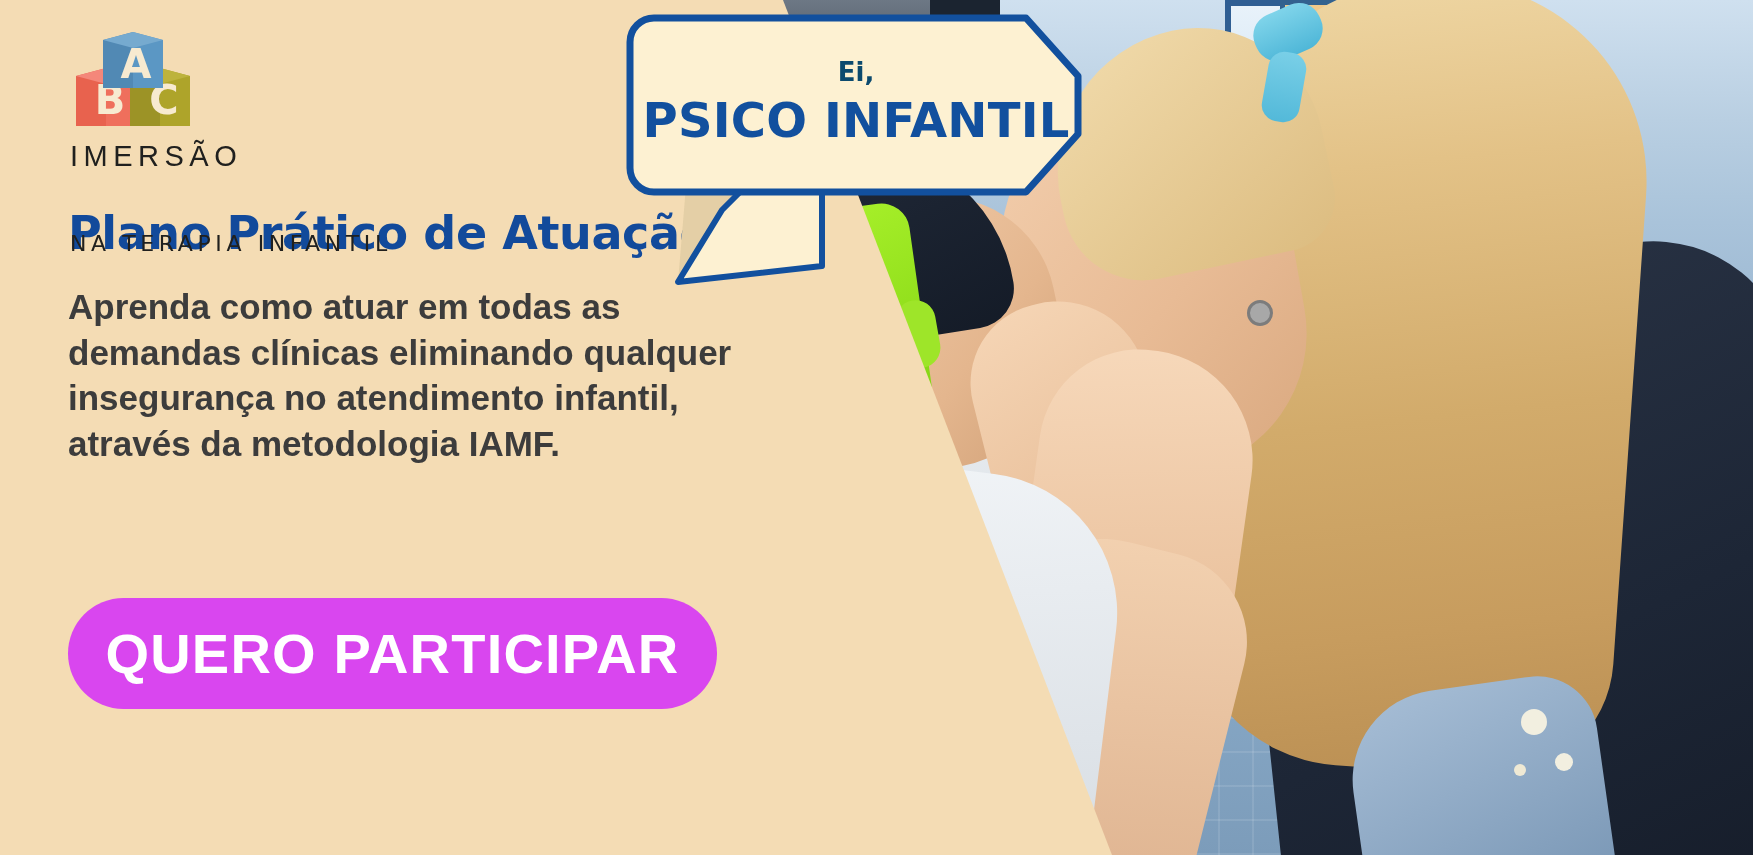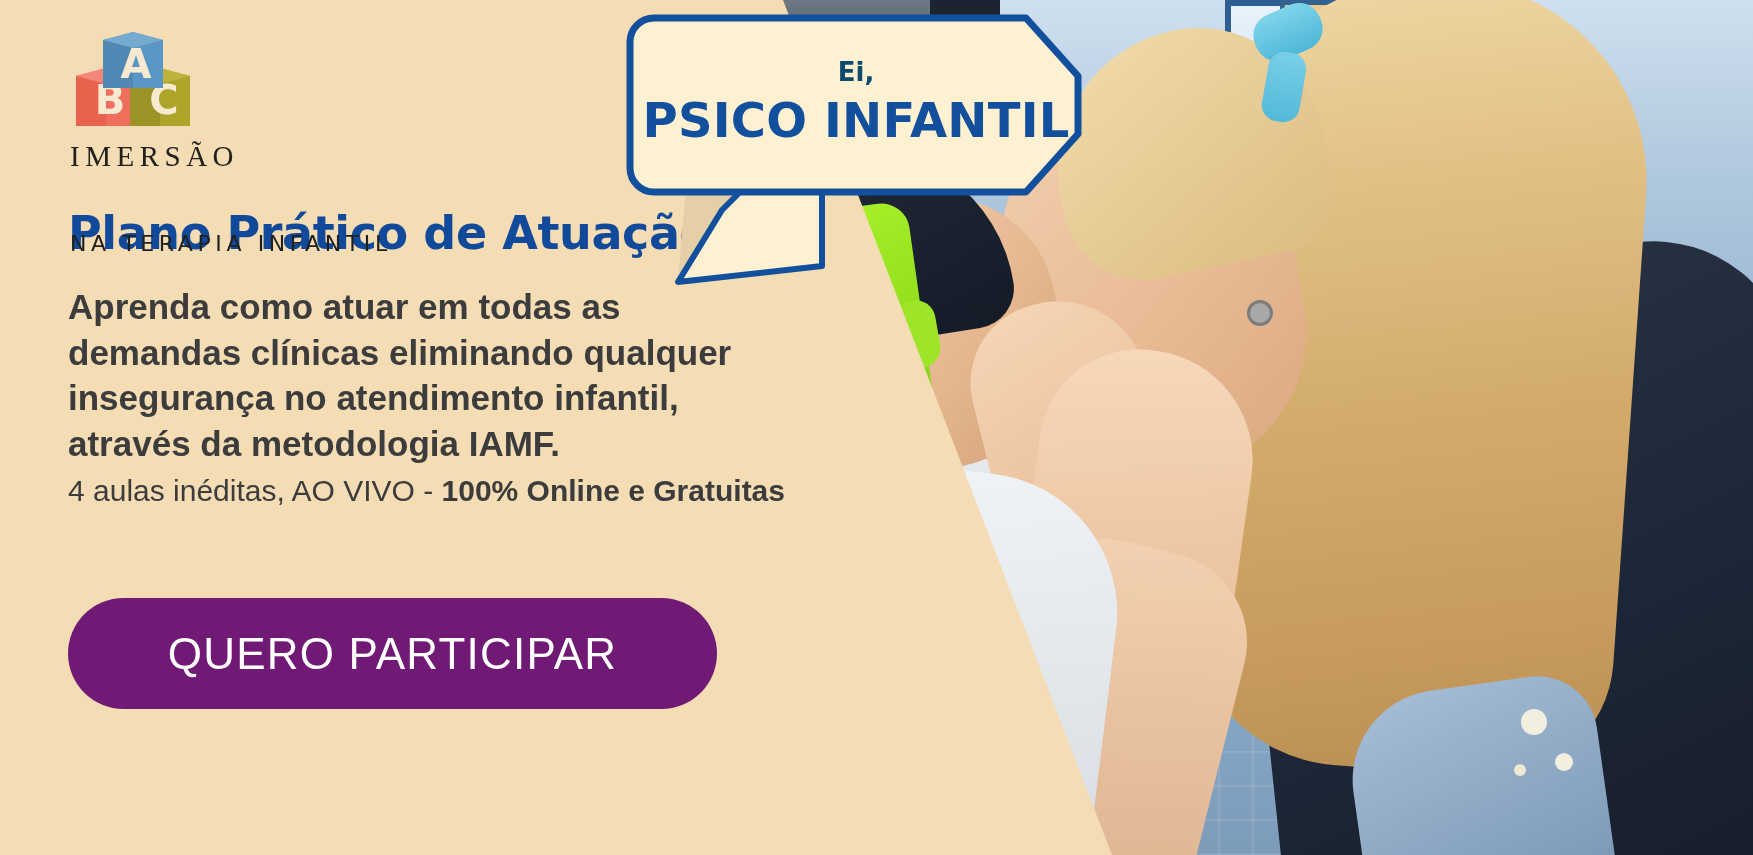--- a/index.html
+++ b/index.html
@@ -244,21 +244,21 @@
   }
 
   
   .kicker {
     position: absolute;
     left: 70px; top: 140px;
     font-size: 29px;
     letter-spacing: 5.5px;
     font-weight: 400;
     color: #20201e;
-    font-family: Liberation Serif, serif;
+    font-family: Liberation Sans, sans-serif;
   }
   .title {
     position: absolute;
     left: 68px; top: 175px;
     font-size: 46px;
     font-weight: 700;
     color: #124a9b;
     letter-spacing: -0.4px;
     font-family: "DejaVu Sans", sans-serif;
   }
@@ -295,25 +295,25 @@
     font-stretch: condensed;
   }
   .meta .strong { font-weight: 700; }
 
   
   .cta {
     position: absolute;
     left: 68px; top: 598px;
     width: 649px; height: 111px;
     border-radius: 56px;
-    background: #701a75;
+    background: #d946ef;
     border: none;
     color: #ffffff;
-    font-size: 44px;
-    font-weight: 400;
+    font-size: 56px;
+    font-weight: 700;
     letter-spacing: 1.2px;
     cursor: pointer;
     font-family: "Liberation Sans", sans-serif;
     display: flex;
     align-items: center;
     justify-content: center;
     padding: 0;
   }
 
   
@@ -419,21 +419,20 @@
     <div class="subkicker">NA TERAPIA INFANTIL</div>
 
     <div class="lead">
       <div>Aprenda como atuar em todas as</div>
       <div>demandas clínicas eliminando qualquer</div>
       <div>insegurança no atendimento infantil,</div>
       <div>através da metodologia IAMF.</div>
     </div>
 
     <div class="meta">
-      <div><span>4 aulas inéditas, AO VIVO - </span><span class="strong">100% Online e Gratuitas</span></div>
     </div>
 
     <button class="cta">QUERO PARTICIPAR</button>
   </div>
 
   <div class="bubble-wrap">
     <svg viewBox="0 0 460 290" width="460" height="290" aria-hidden="true" style="position:absolute;left:0;top:0;">
 
       <polygon points="60,172 195,172 195,252 52,268" fill="#e4cfa6" stroke="none"></polygon>
       <polygon points="120,172 196,172 196,252 52,268 96,196" fill="#fdf1d2" stroke="#12509e" stroke-width="6" stroke-linejoin="round"></polygon>

